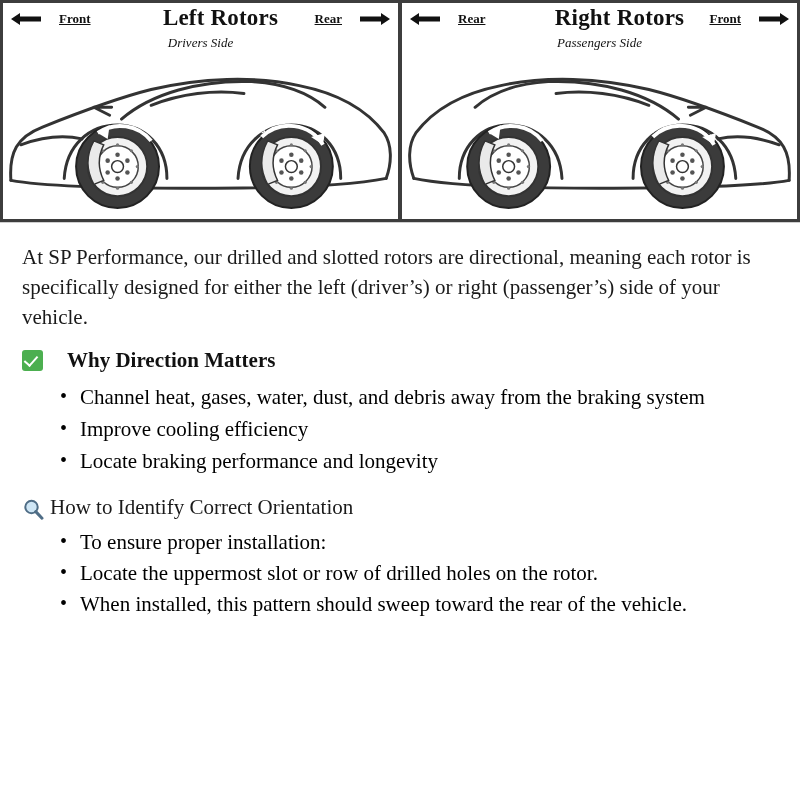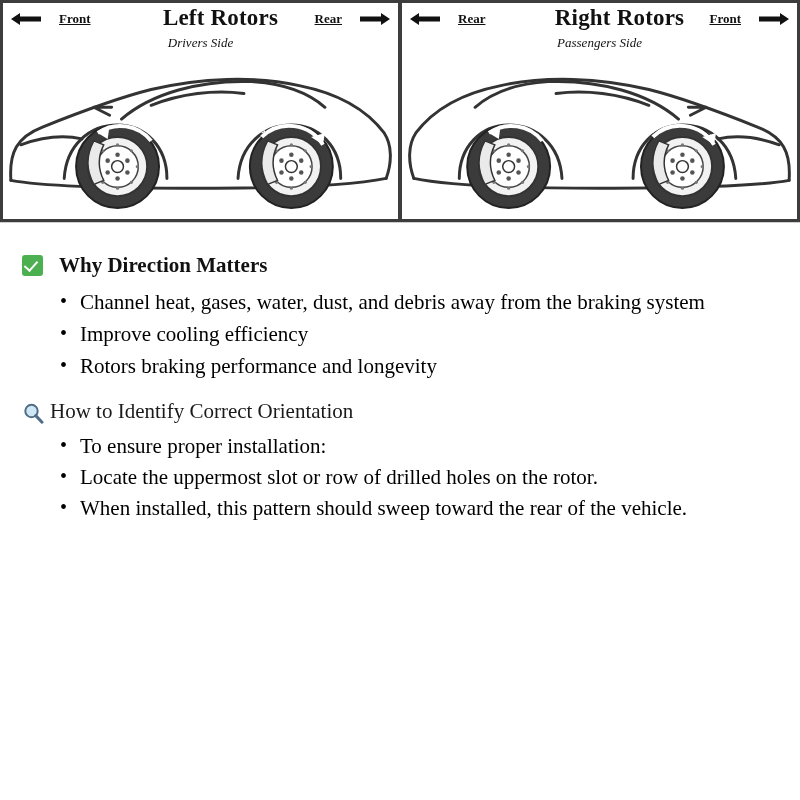--- a/index.html
+++ b/index.html
@@ -113,21 +113,21 @@
     line-height: 1.42;
     margin: 6px 0 10px 0;
     color: #1a1a1a;
   }
   h2.heading {
     font-size: 21px;
     font-weight: bold;
     margin: 16px 0 10px 0;
     display: flex;
     align-items: center;
-    gap: 16px;
+    gap: 24px;
     color: #111;
   }
   h2.heading .emoji-check {
     display: inline-block;
     width: 21px;
     height: 21px;
     border-radius: 3px;
     background: #4caf50;
     position: relative;
     flex: none;
@@ -379,31 +379,32 @@
           </g>
         </svg>
         <span class="rot-label" style="left:34.5%; top:39%; transform:rotate(-28deg);">Rotation</span>
         <span class="rot-label" style="left:58%; top:41%; transform:rotate(62deg);">Rotation</span>
       </div>
     </div>
   </div>
 
   <div class="content">
 
+    <p class="para">At SP Performance, our drilled and slotted rotors are directional, meaning each rotor is specifically designed for either the left (driver’s) or right (passenger’s) side of your vehicle.</p>
 
     <h2 class="heading">
       <span class="emoji-check"></span>
       <span>Why Direction Matters</span>
     </h2>
 
 
     <ul class="bullets">
       <li>Channel heat, gases, water, dust, and debris away from the braking system</li>
       <li>Improve cooling efficiency</li>
-      <li>Rotors braking performance and longevity</li>
+      <li>Locate braking performance and longevity</li>
     </ul>
 
     <h3 class="subheading">
       <span class="mag-icon">
         <svg width="22" height="22" viewBox="0 0 22 22">
           <circle cx="9.5" cy="9" r="6.2" fill="#cfe6f5" stroke="#4f6d86" stroke-width="2"></circle>
           <line x1="13.8" y1="13.6" x2="20" y2="20.2" stroke="#4f6d86" stroke-width="3" stroke-linecap="round"></line>
         </svg>
       </span>
       <span>How to Identify Correct Orientation</span>

